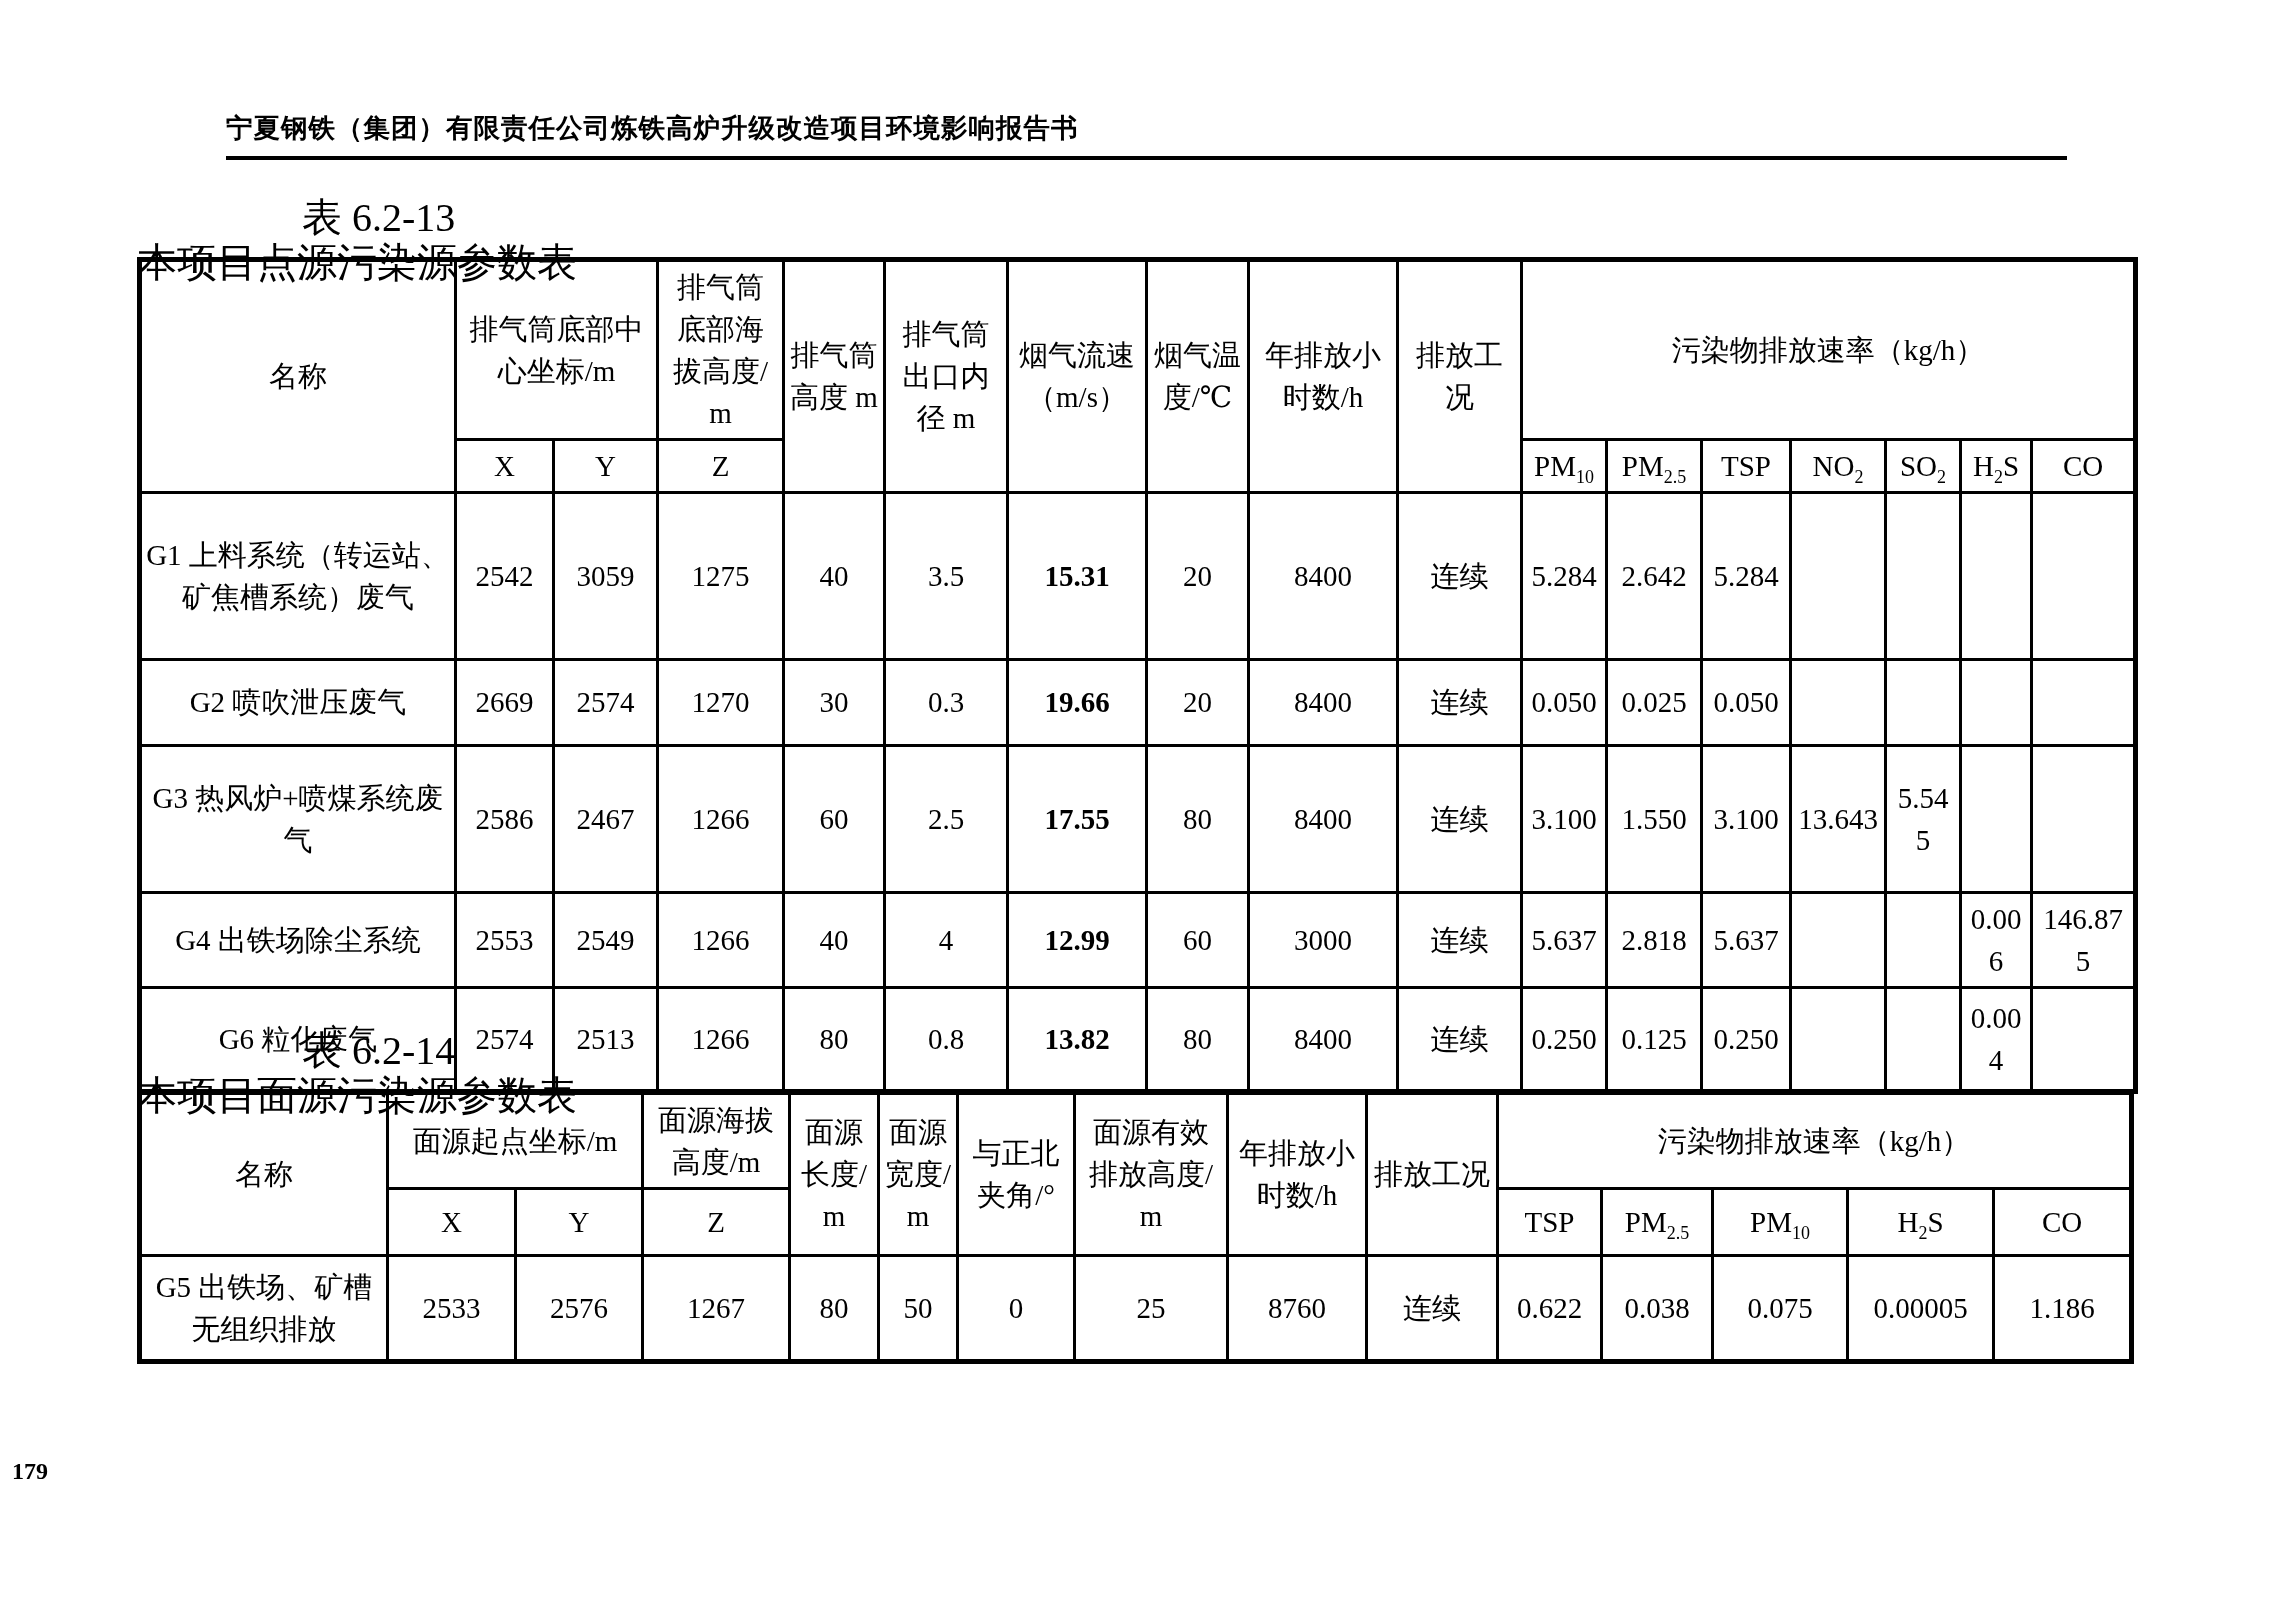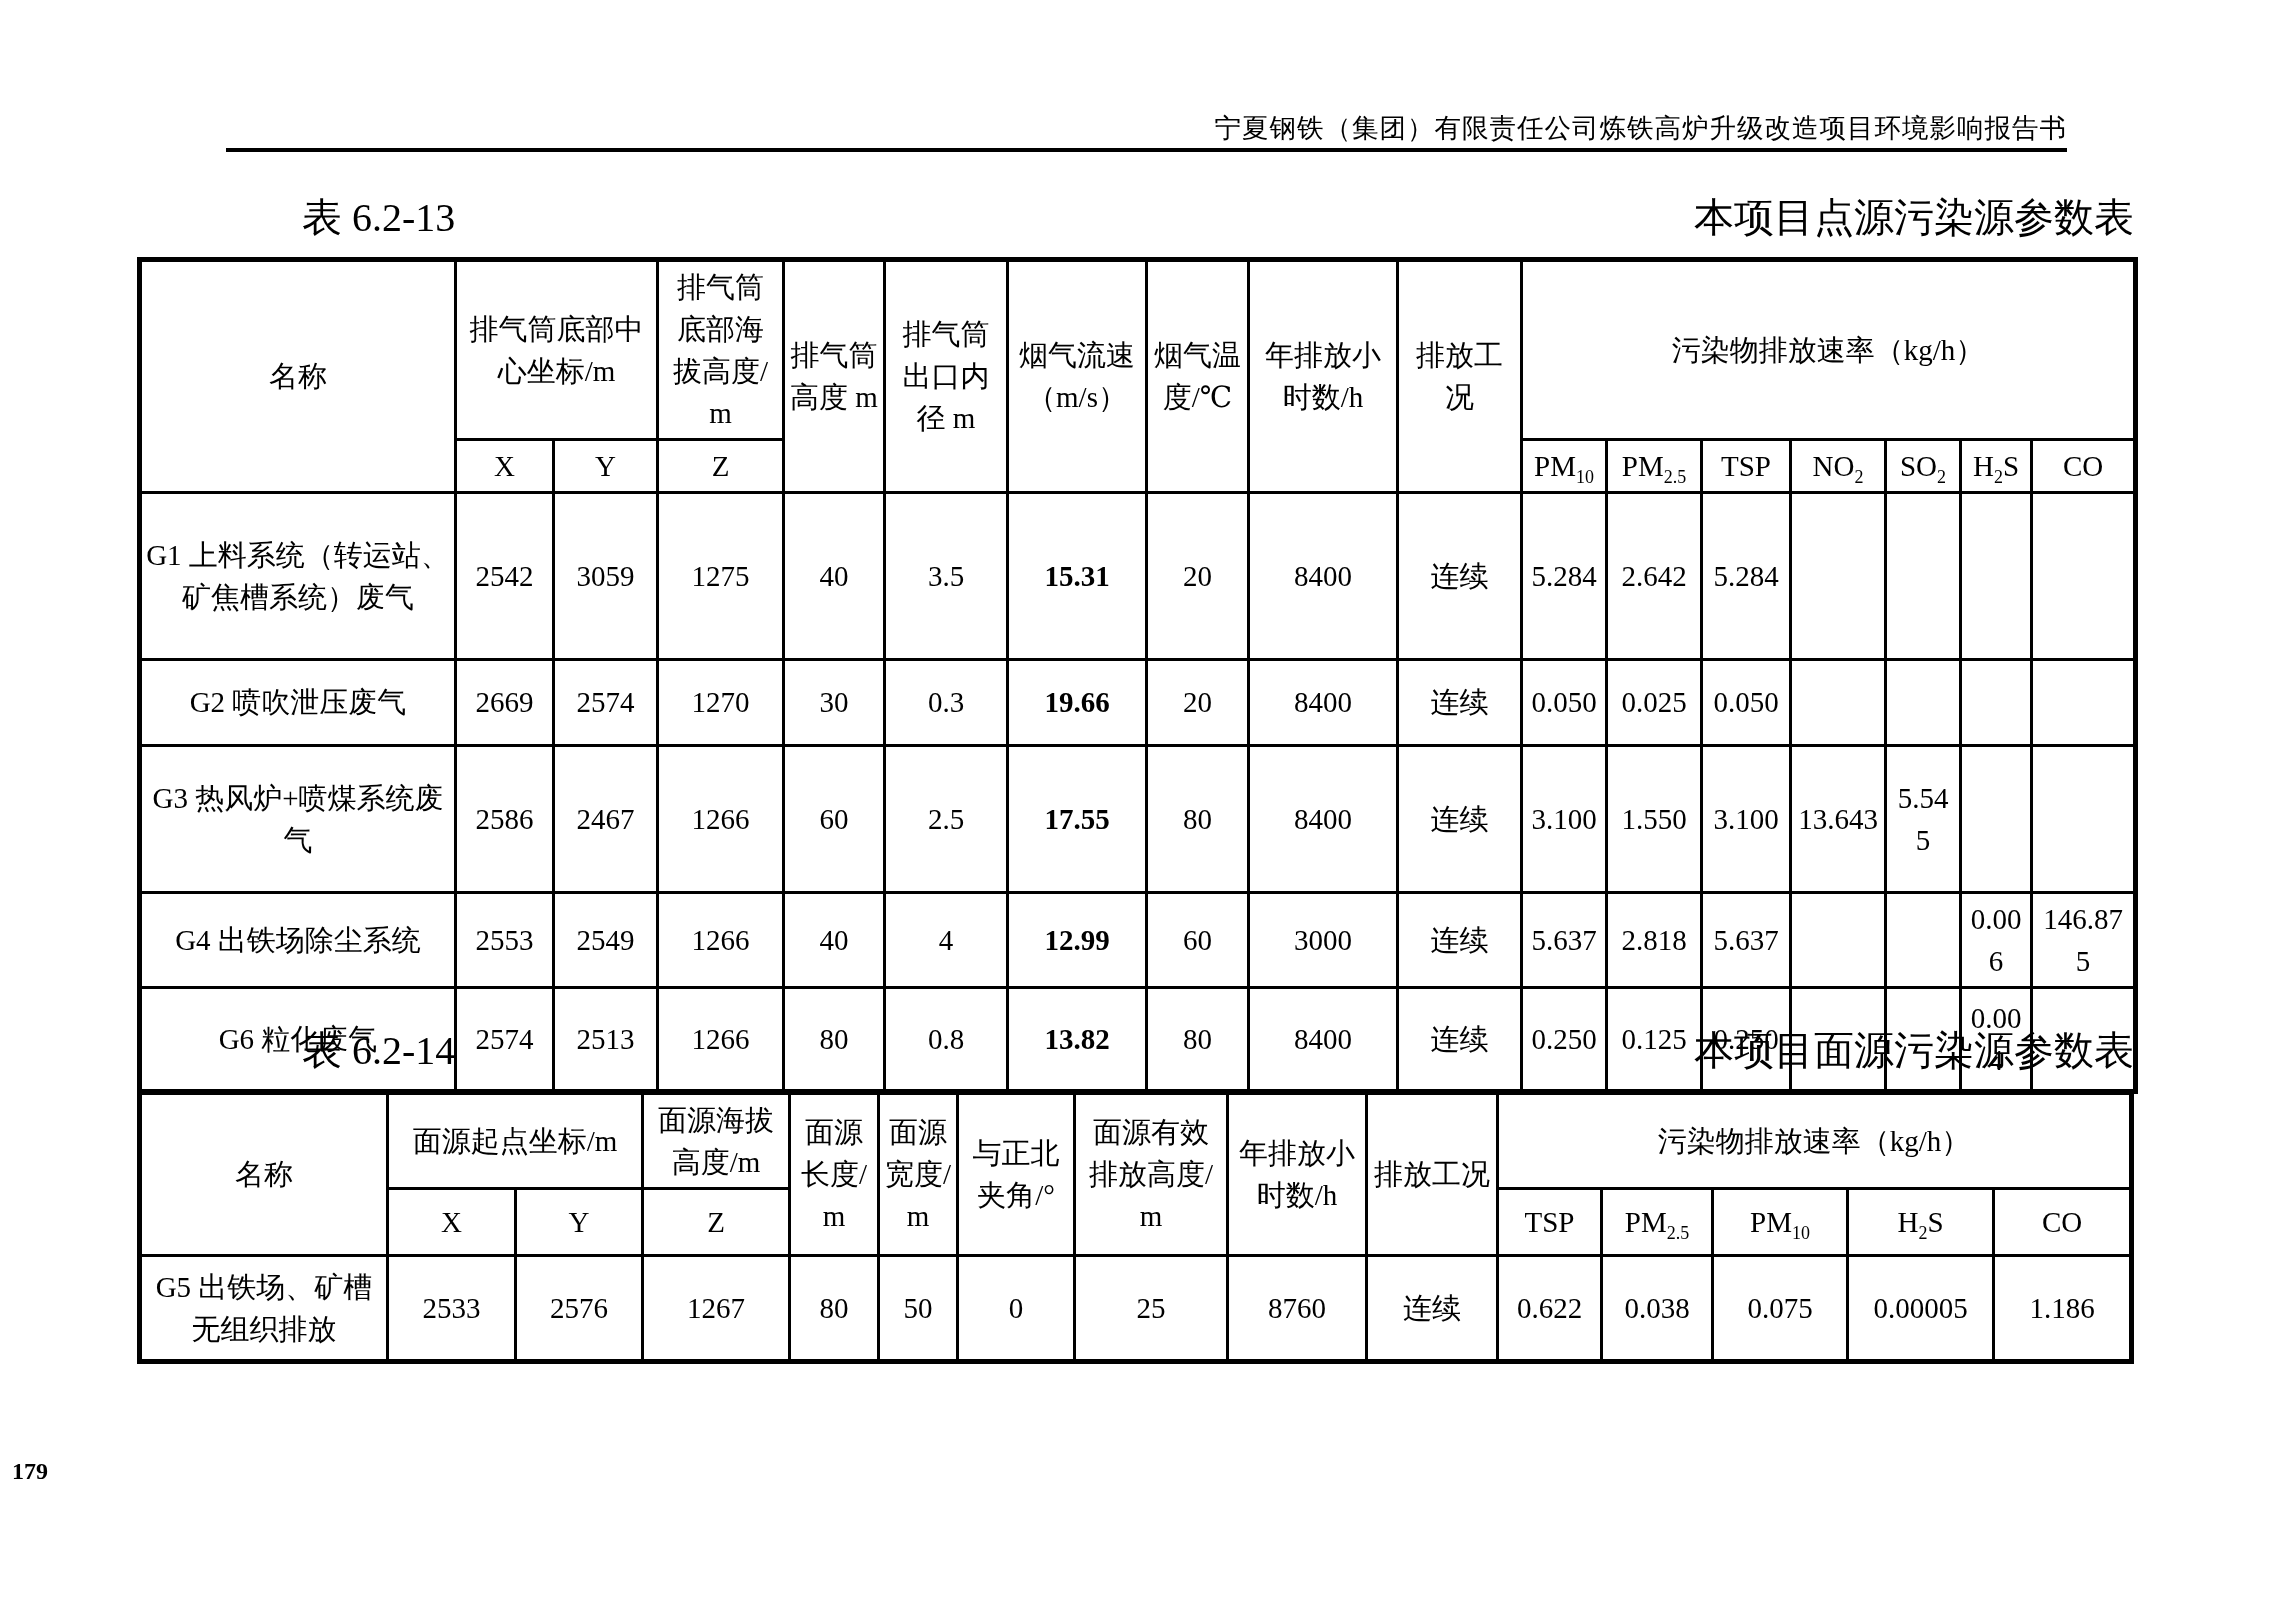--- a/index.html
+++ b/index.html
@@ -7,35 +7,35 @@
     position:relative;
     width:2293px; height:1621px;
     background:#ffffff;
     font-family:"Liberation Serif","DejaVu Serif",serif;
     color:#000;
     overflow:hidden;
   }
   .doc-header {
     position:absolute;
     top:110px; left:226px; right:226px;
-    text-align:right;
+    text-align:left;
     font-size:26.5px;
-    font-weight:normal;
+    font-weight:bold;
     letter-spacing:1px;
-    padding-bottom:2px;
+    padding-bottom:10px;
     border-bottom:4.9px solid #000;
   }
   .caption {
     position:absolute;
     left:137px; width:1997px;
     font-size:40px;
     line-height:1.2;
   }
   .caption-label { position:absolute; left:165px; top:0; }
-  .caption-title { display:block; text-align:right; }
+  .caption-title { display:block; text-align:left;margin-top:45px; }
   table.data-table {
     position:absolute;
     left:137px;
     border-collapse:collapse;
     table-layout:fixed;
     border:5.9px solid #000;
   }
   table.data-table td {
     border:3.9px solid #000;
     text-align:center;

